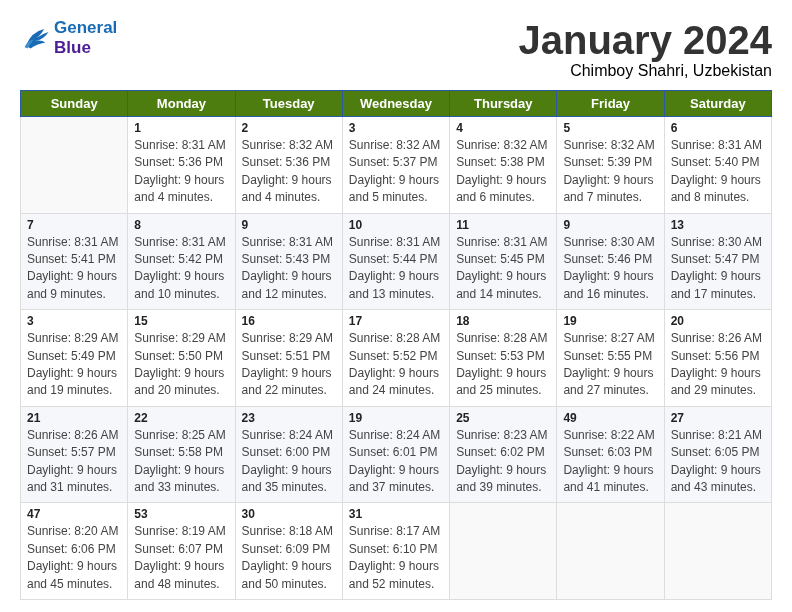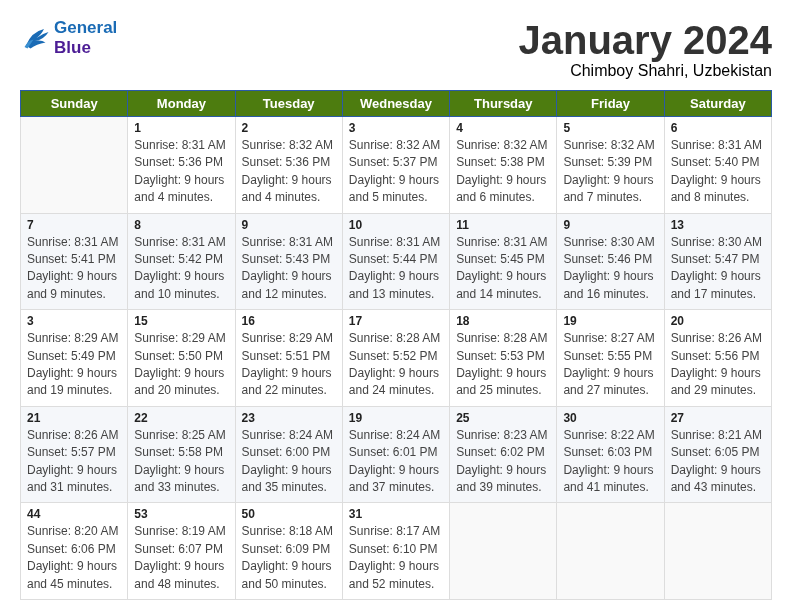--- a/index.html
+++ b/index.html
@@ -280,47 +280,47 @@
             Sunrise: 8:24 AM<br>Sunset: 6:01 PM<br>Daylight: 9 hours and 37 minutes.
           </div>
         </td>
           <td>
           <span class="day-number">25</span>
           <div class="day-info">
             Sunrise: 8:23 AM<br>Sunset: 6:02 PM<br>Daylight: 9 hours and 39 minutes.
           </div>
         </td>
           <td>
+          <span class="day-number">49</span>
+          <div class="day-info">
+            Sunrise: 8:22 AM<br>Sunset: 6:03 PM<br>Daylight: 9 hours and 41 minutes.
+          </div>
+        </td>
+          <td>
+          <span class="day-number">27</span>
+          <div class="day-info">
+            Sunrise: 8:21 AM<br>Sunset: 6:05 PM<br>Daylight: 9 hours and 43 minutes.
+          </div>
+        </td>
+        </tr>
+        <tr>
+          <td>
+          <span class="day-number">47</span>
+          <div class="day-info">
+            Sunrise: 8:20 AM<br>Sunset: 6:06 PM<br>Daylight: 9 hours and 45 minutes.
+          </div>
+        </td>
+          <td>
+          <span class="day-number">53</span>
+          <div class="day-info">
+            Sunrise: 8:19 AM<br>Sunset: 6:07 PM<br>Daylight: 9 hours and 48 minutes.
+          </div>
+        </td>
+          <td>
           <span class="day-number">30</span>
-          <div class="day-info">
-            Sunrise: 8:22 AM<br>Sunset: 6:03 PM<br>Daylight: 9 hours and 41 minutes.
-          </div>
-        </td>
-          <td>
-          <span class="day-number">27</span>
-          <div class="day-info">
-            Sunrise: 8:21 AM<br>Sunset: 6:05 PM<br>Daylight: 9 hours and 43 minutes.
-          </div>
-        </td>
-        </tr>
-        <tr>
-          <td>
-          <span class="day-number">44</span>
-          <div class="day-info">
-            Sunrise: 8:20 AM<br>Sunset: 6:06 PM<br>Daylight: 9 hours and 45 minutes.
-          </div>
-        </td>
-          <td>
-          <span class="day-number">53</span>
-          <div class="day-info">
-            Sunrise: 8:19 AM<br>Sunset: 6:07 PM<br>Daylight: 9 hours and 48 minutes.
-          </div>
-        </td>
-          <td>
-          <span class="day-number">50</span>
           <div class="day-info">
             Sunrise: 8:18 AM<br>Sunset: 6:09 PM<br>Daylight: 9 hours and 50 minutes.
           </div>
         </td>
           <td>
           <span class="day-number">31</span>
           <div class="day-info">
             Sunrise: 8:17 AM<br>Sunset: 6:10 PM<br>Daylight: 9 hours and 52 minutes.
           </div>
         </td>

